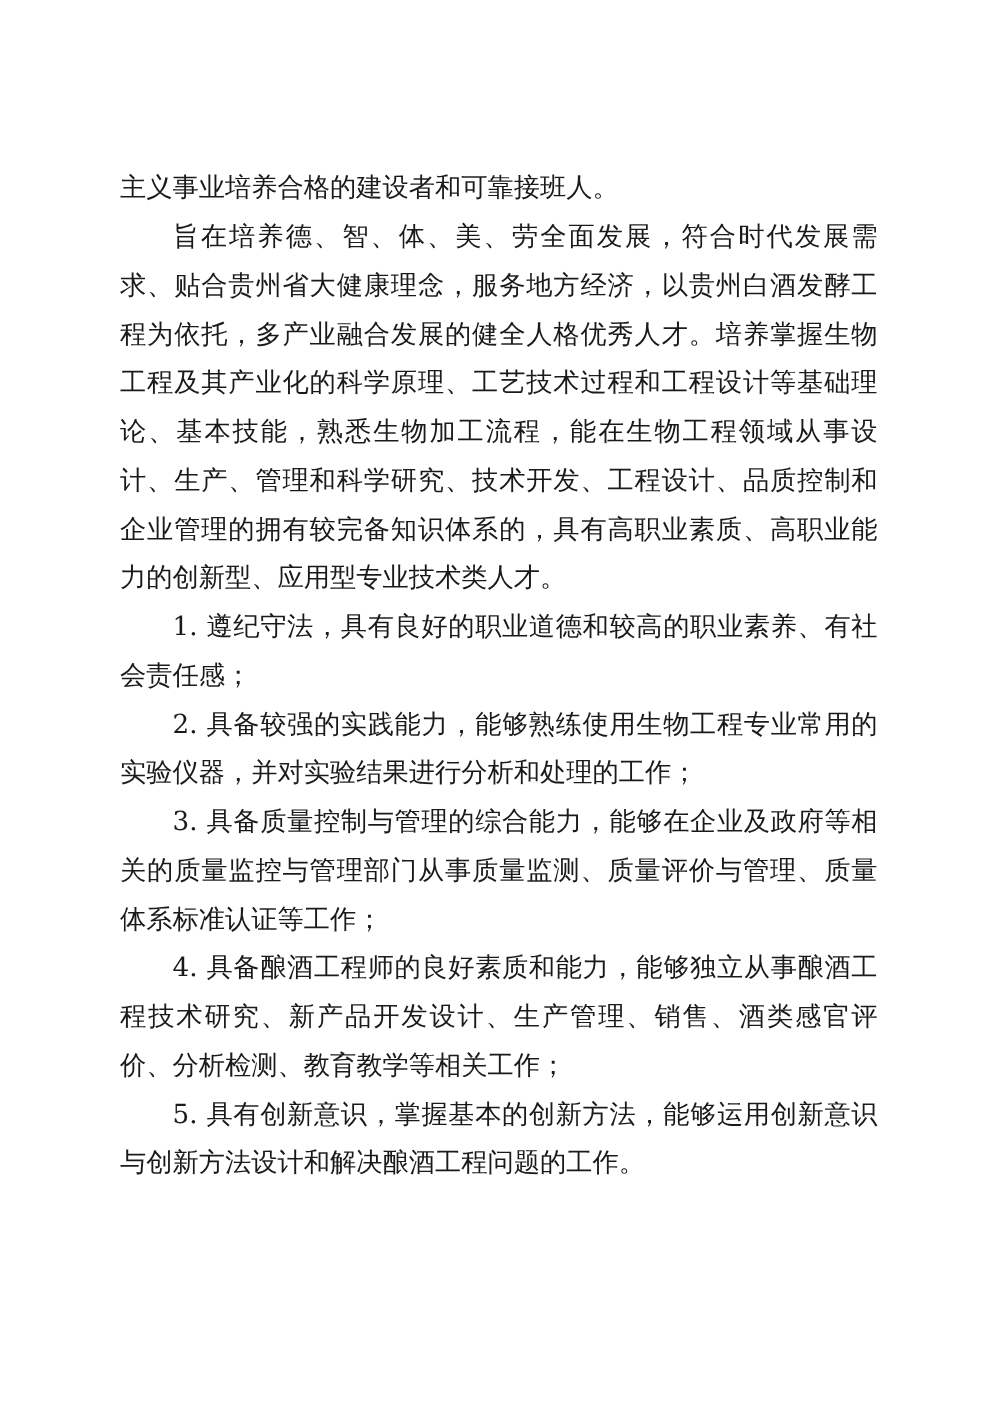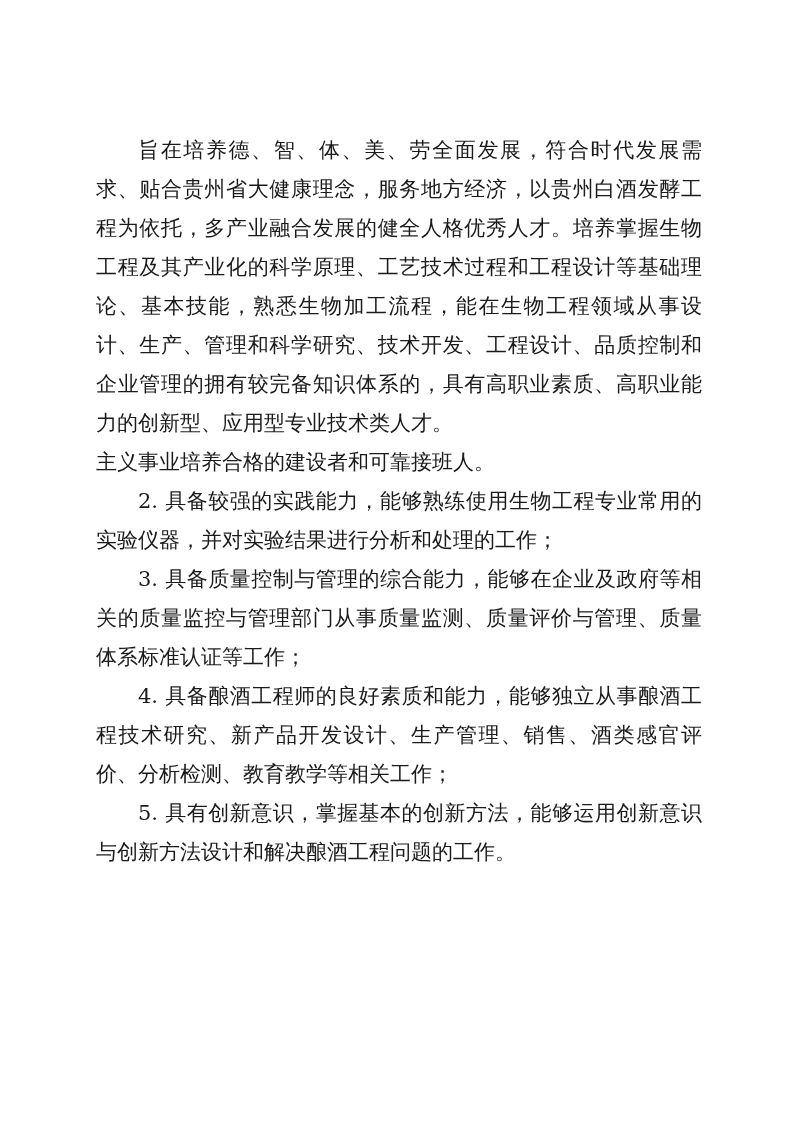--- a/index.html
+++ b/index.html
@@ -33,20 +33,21 @@
   }
   .para.indent {
     text-indent: 2em;
   }
 </style>
 </head>
 <body>
 
 <div class="page">
   <div class="doc-body">
+    <p class="para">主义事业培养合格的建设者和可靠接班人。</p>
     <p class="para indent">旨在培养德、智、体、美、劳全面发展，符合时代发展需求、贴合贵州省大健康理念，服务地方经济，以贵州白酒发酵工程为依托，多产业融合发展的健全人格优秀人才。培养掌握生物工程及其产业化的科学原理、工艺技术过程和工程设计等基础理论、基本技能，熟悉生物加工流程，能在生物工程领域从事设计、生产、管理和科学研究、技术开发、工程设计、品质控制和企业管理的拥有较完备知识体系的，具有高职业素质、高职业能力的创新型、应用型专业技术类人才。</p>
-    <p class="para">主义事业培养合格的建设者和可靠接班人。</p>
+    <p class="para indent">1. 遵纪守法，具有良好的职业道德和较高的职业素养、有社会责任感；</p>
     <p class="para indent">2. 具备较强的实践能力，能够熟练使用生物工程专业常用的实验仪器，并对实验结果进行分析和处理的工作；</p>
     <p class="para indent">3. 具备质量控制与管理的综合能力，能够在企业及政府等相关的质量监控与管理部门从事质量监测、质量评价与管理、质量体系标准认证等工作；</p>
     <p class="para indent">4. 具备酿酒工程师的良好素质和能力，能够独立从事酿酒工程技术研究、新产品开发设计、生产管理、销售、酒类感官评价、分析检测、教育教学等相关工作；</p>
     <p class="para indent">5. 具有创新意识，掌握基本的创新方法，能够运用创新意识与创新方法设计和解决酿酒工程问题的工作。</p>
   </div>
 </div>
 
 </body></html>

